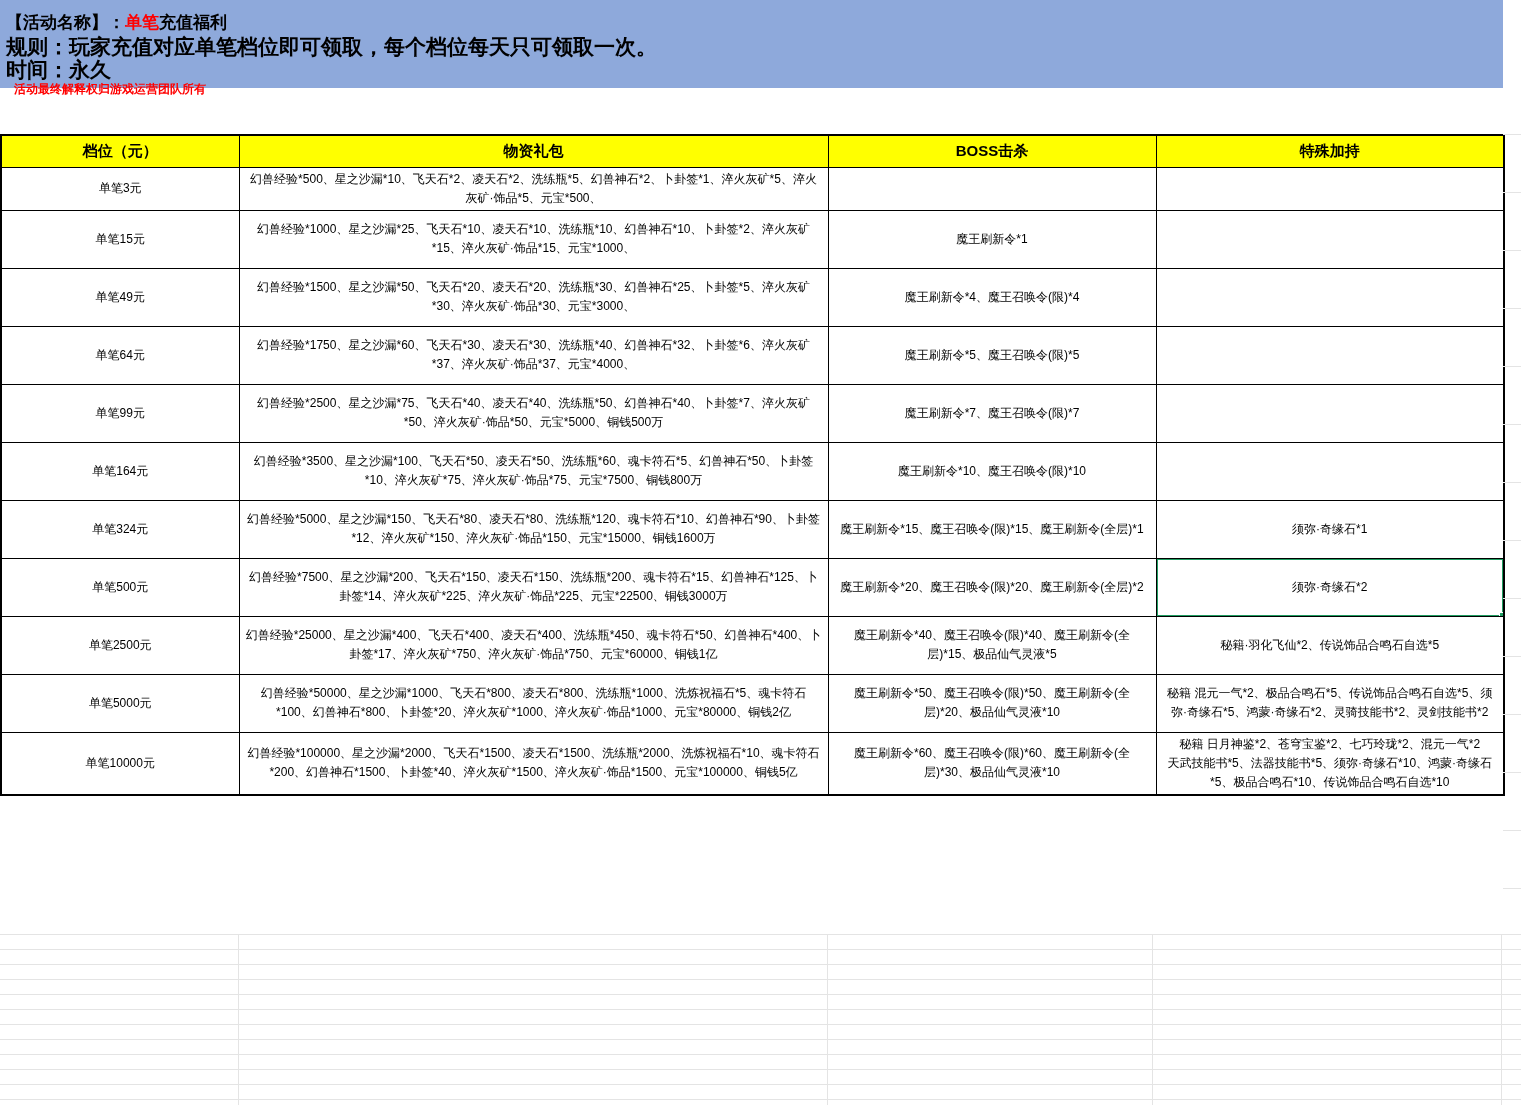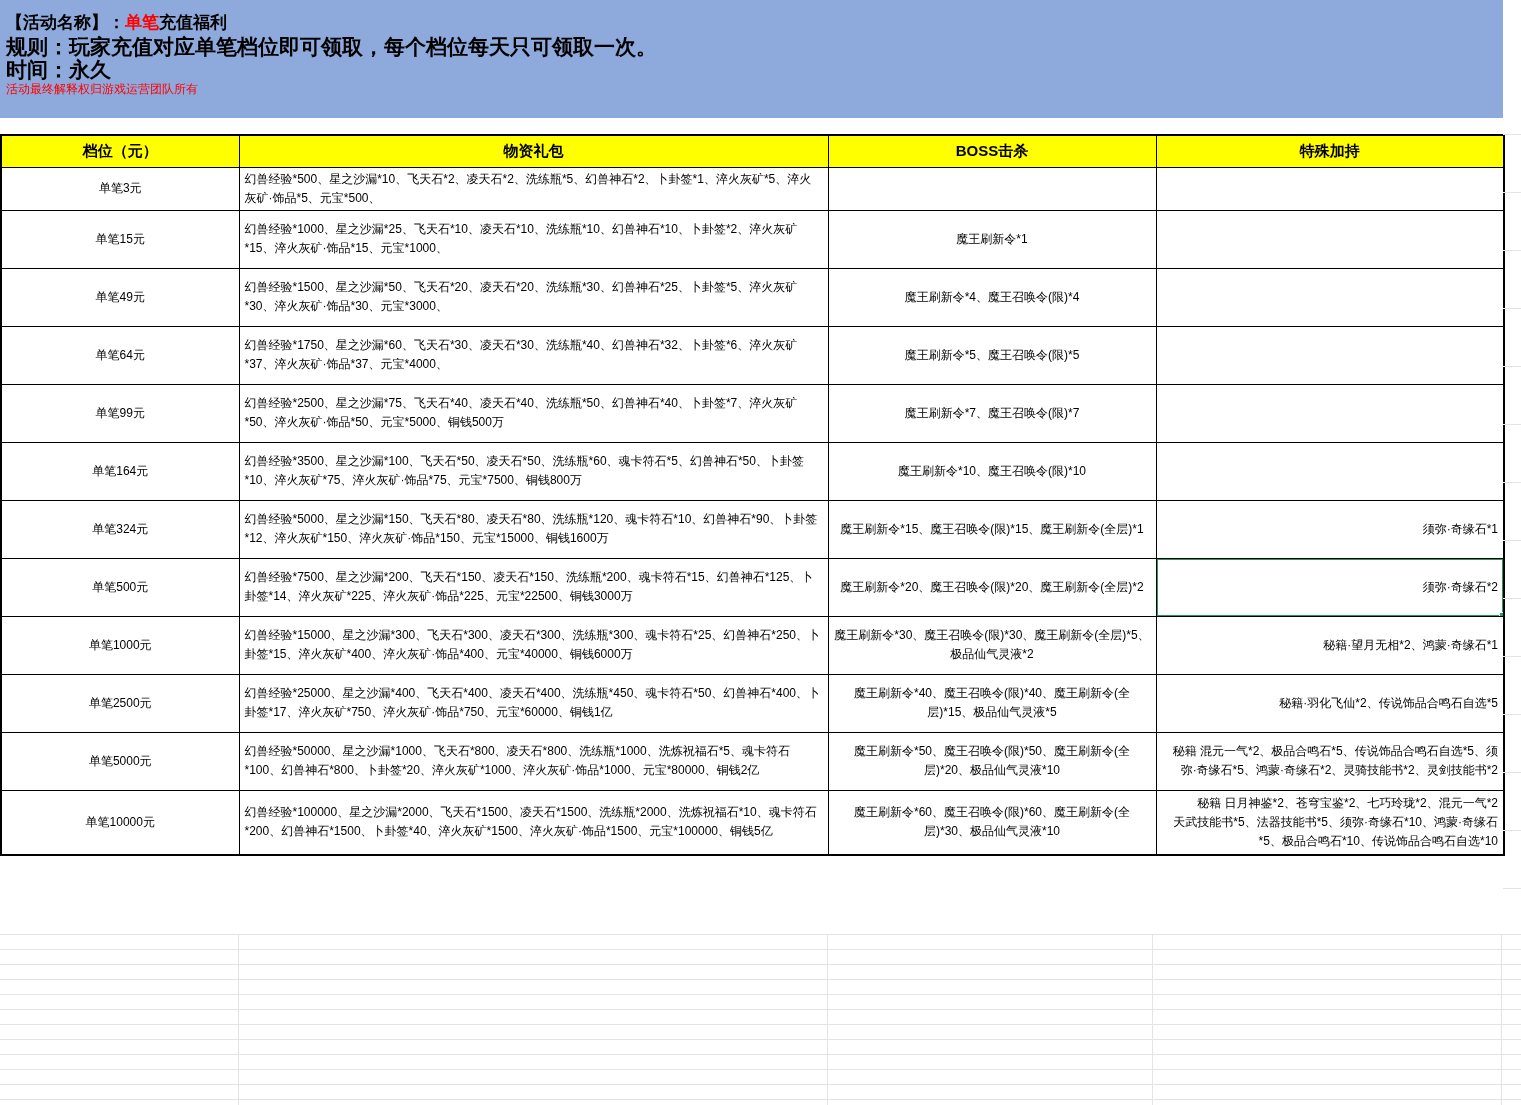--- a/index.html
+++ b/index.html
@@ -6,41 +6,41 @@
     --banner-bg:#8ea9db; --header-bg:#ffff00; --highlight-red:#ff0000;
     --selection-green:#1f9d61; --grid-line:#e4e4e4; --cell-border:#000000;
   }
   *{box-sizing:border-box;margin:0;padding:0;}
   body{
     width:1521px;height:1105px;position:relative;overflow:hidden;background:#fff;
     font-family:"Liberation Sans","DejaVu Sans",sans-serif;color:#000;
   }
   
   .banner{
-    position:absolute;left:0;top:0;width:1503px;height:118px;
+    position:absolute;left:0;top:0;width:1503px;height:88px;
     background:var(--banner-bg);padding:10px 0 0 6px;
   }
   .banner .line1{font-size:17px;font-weight:bold;line-height:25px;}
   .banner .line1 .hl{color:var(--highlight-red);}
   .banner .line2,.banner .line3{font-size:21px;font-weight:bold;line-height:23px;}
-  .banner .line4{font-size:12px;font-weight:normal;line-height:17px;color:var(--highlight-red);}
+  .banner .line4{font-size:12px;font-weight:bold;line-height:17px;color:var(--highlight-red);margin-left:8px;}
   
   table{
     position:absolute;left:0;top:134px;width:1503px;
     border-collapse:collapse;table-layout:fixed;background:#fff;
     border:2px solid var(--cell-border);
   }
   th,td{border:1px solid var(--cell-border);vertical-align:middle;overflow:hidden;margin-top:46px;}
   thead tr{height:32px;}
   th{background:var(--header-bg);font-size:15px;font-weight:bold;text-align:center;}
   td{font-size:12px;line-height:19px;padding:2px 5px;}
   td.c-tier{text-align:center;}
-  td.c-items{text-align:left;white-space:pre-wrap;}
+  td.c-items{text-align:center;white-space:pre-wrap;}
   td.c-boss{text-align:center;}
-  td.c-special{text-align:right;white-space:pre-wrap;}
+  td.c-special{text-align:center;white-space:pre-wrap;}
   #rows tr{height:58px;}
   #rows tr:nth-child(1){height:42px;}
   #rows tr:nth-child(12){height:65px;}
   #rows tr:nth-child(13){height:81px;}
   
   td.selected{position:relative;}
   .sel-overlay{
     position:absolute;inset:-1px;border:2px solid var(--selection-green);
     pointer-events:none;
   }
@@ -134,26 +134,20 @@
         <td class="c-boss">魔王刷新令*15、魔王召唤令(限)*15、魔王刷新令(全层)*1</td>
         <td class="c-special">须弥·奇缘石*1</td>
       </tr>
       <tr>
         <td class="c-tier">单笔500元</td>
         <td class="c-items">幻兽经验*7500、星之沙漏*200、飞天石*150、凌天石*150、洗练瓶*200、魂卡符石*15、幻兽神石*125、卜卦签*14、淬火灰矿*225、淬火灰矿·饰品*225、元宝*22500、铜钱3000万</td>
         <td class="c-boss">魔王刷新令*20、魔王召唤令(限)*20、魔王刷新令(全层)*2</td>
         <td class="c-special selected"><span>须弥·奇缘石*2</span><div class="sel-overlay"><div class="fill-handle"></div></div></td>
       </tr>
       <tr>
-        <td class="c-tier">单笔1000元</td>
-        <td class="c-items">幻兽经验*15000、星之沙漏*300、飞天石*300、凌天石*300、洗练瓶*300、魂卡符石*25、幻兽神石*250、卜卦签*15、淬火灰矿*400、淬火灰矿·饰品*400、元宝*40000、铜钱6000万</td>
-        <td class="c-boss">魔王刷新令*30、魔王召唤令(限)*30、魔王刷新令(全层)*5、极品仙气灵液*2</td>
-        <td class="c-special">秘籍·望月无相*2、鸿蒙·奇缘石*1</td>
-      </tr>
-      <tr>
         <td class="c-tier">单笔2500元</td>
         <td class="c-items">幻兽经验*25000、星之沙漏*400、飞天石*400、凌天石*400、洗练瓶*450、魂卡符石*50、幻兽神石*400、卜卦签*17、淬火灰矿*750、淬火灰矿·饰品*750、元宝*60000、铜钱1亿</td>
         <td class="c-boss">魔王刷新令*40、魔王召唤令(限)*40、魔王刷新令(全层)*15、极品仙气灵液*5</td>
         <td class="c-special">秘籍·羽化飞仙*2、传说饰品合鸣石自选*5</td>
       </tr>
       <tr>
         <td class="c-tier">单笔5000元</td>
         <td class="c-items">幻兽经验*50000、星之沙漏*1000、飞天石*800、凌天石*800、洗练瓶*1000、洗炼祝福石*5、魂卡符石*100、幻兽神石*800、卜卦签*20、淬火灰矿*1000、淬火灰矿·饰品*1000、元宝*80000、铜钱2亿</td>
         <td class="c-boss">魔王刷新令*50、魔王召唤令(限)*50、魔王刷新令(全层)*20、极品仙气灵液*10</td>
         <td class="c-special">秘籍 混元一气*2、极品合鸣石*5、传说饰品合鸣石自选*5、须弥·奇缘石*5、鸿蒙·奇缘石*2、灵骑技能书*2、灵剑技能书*2</td>

